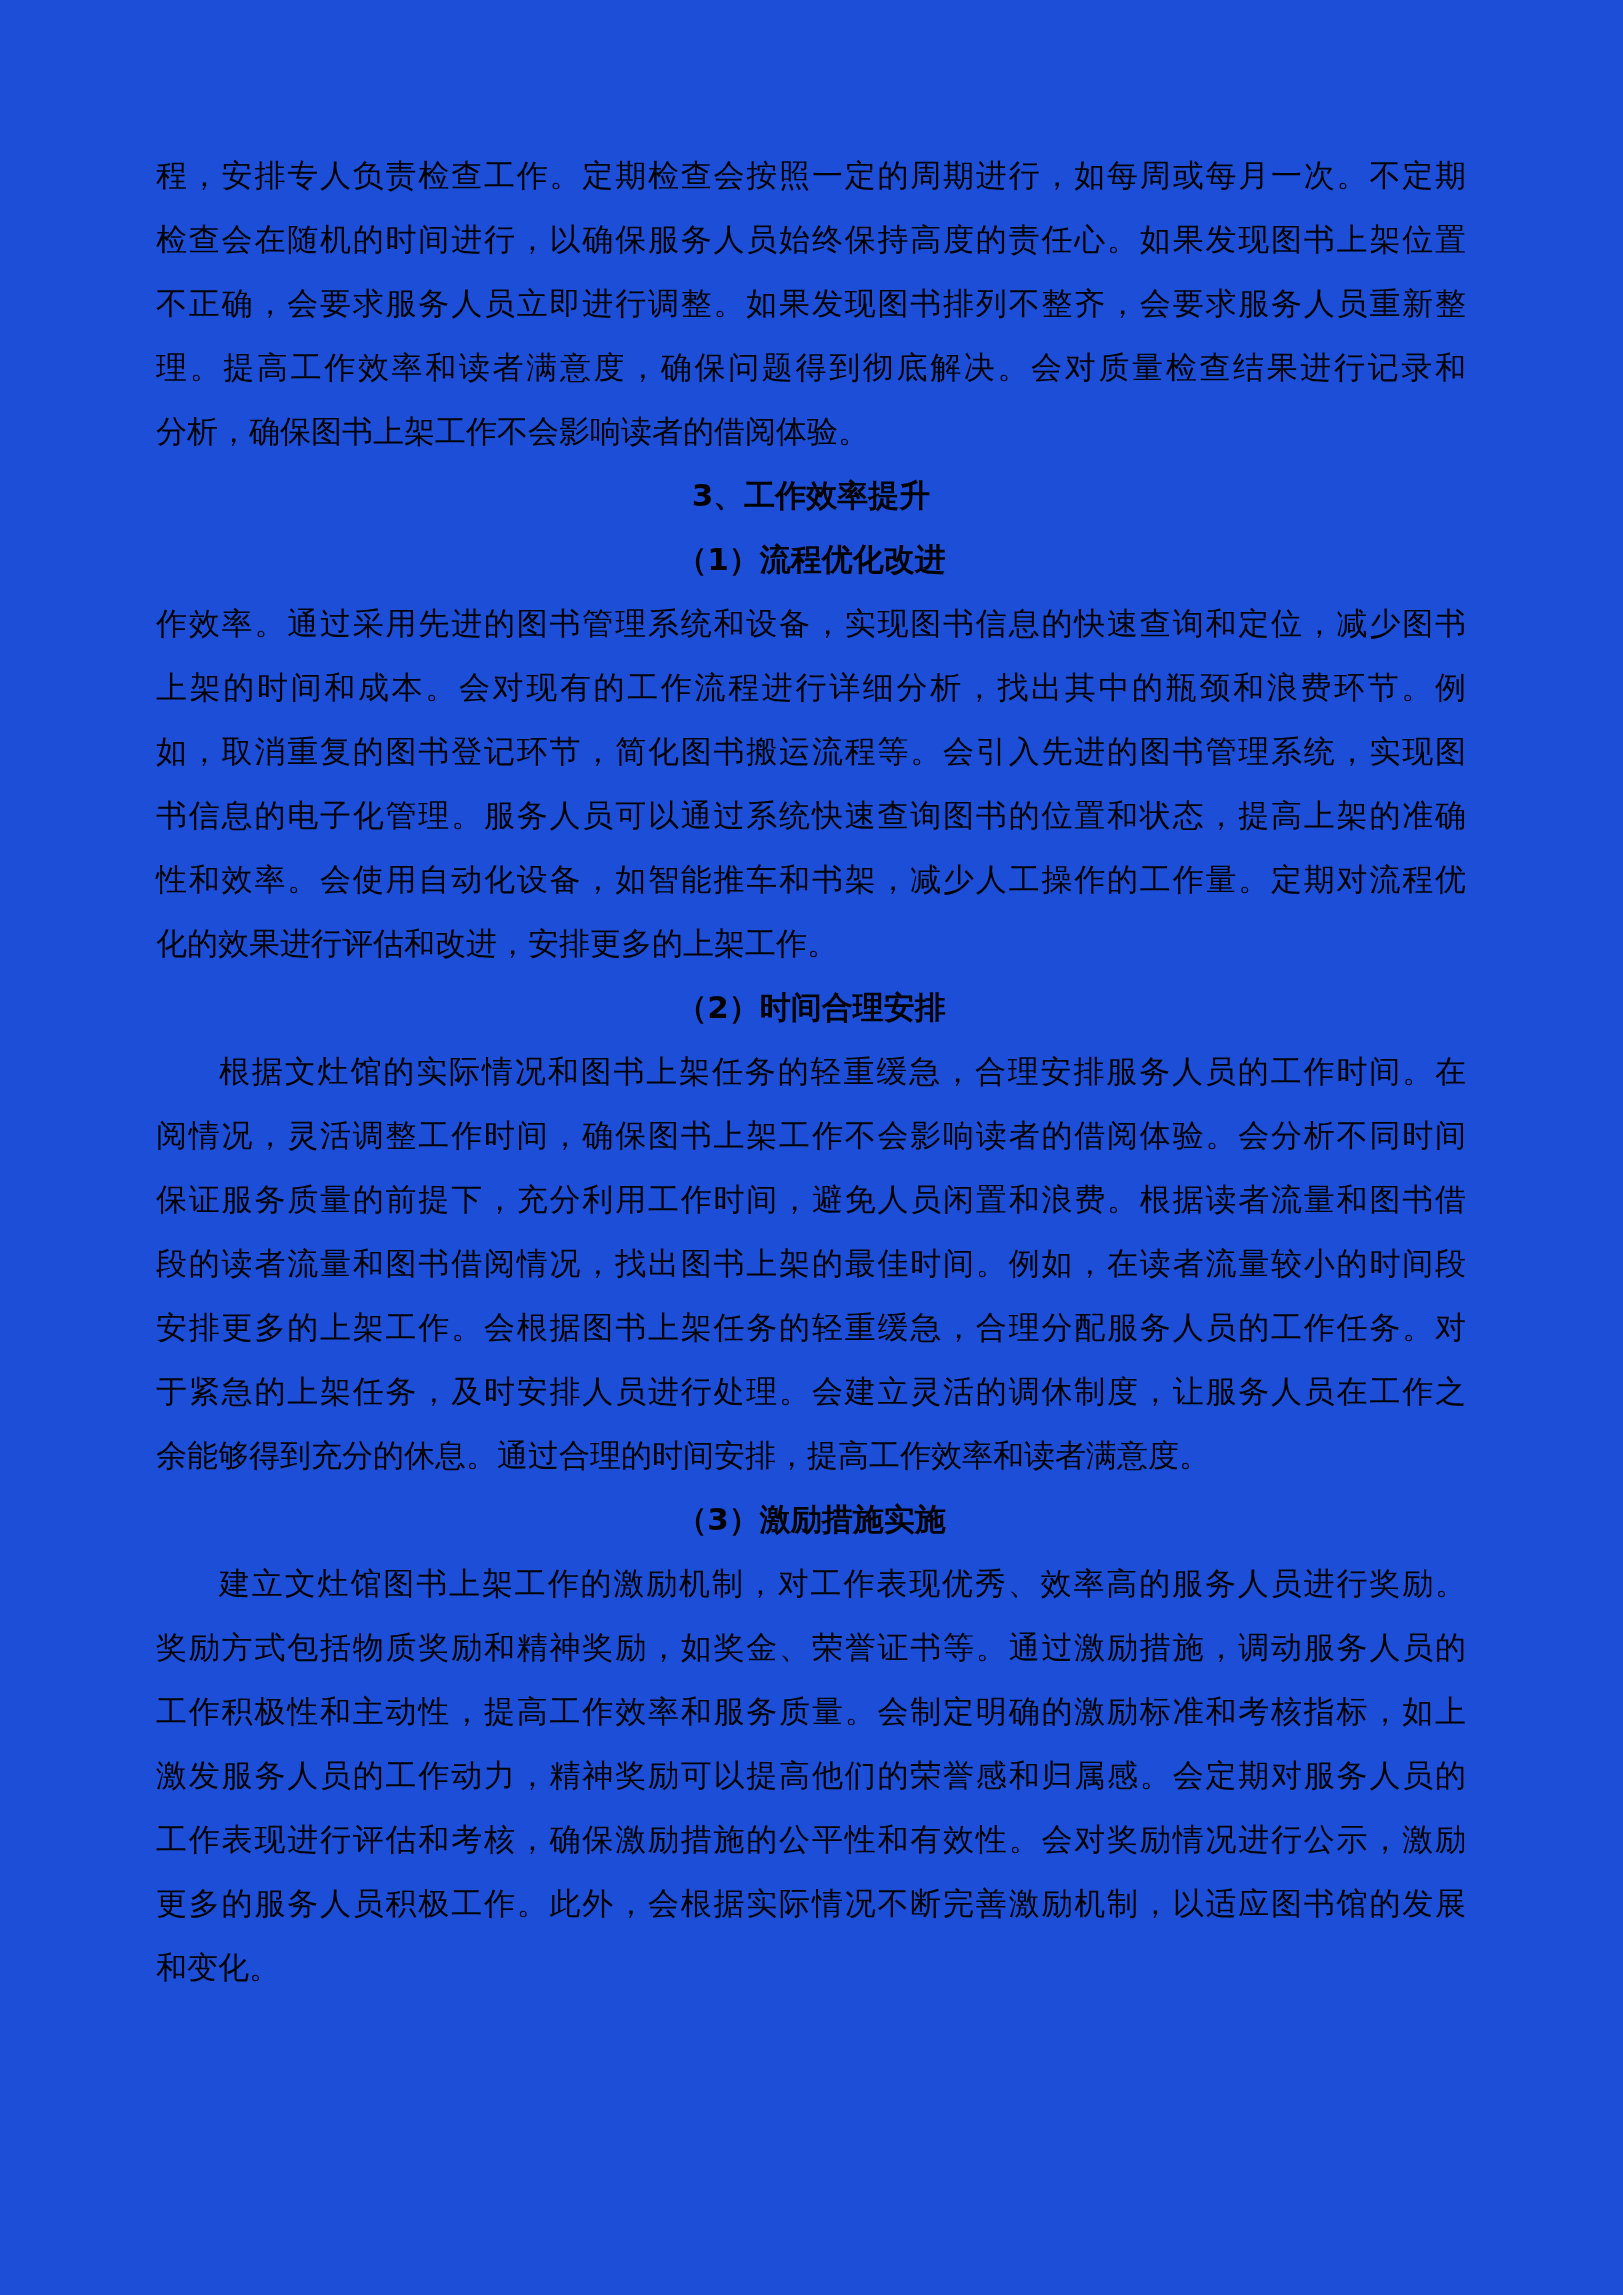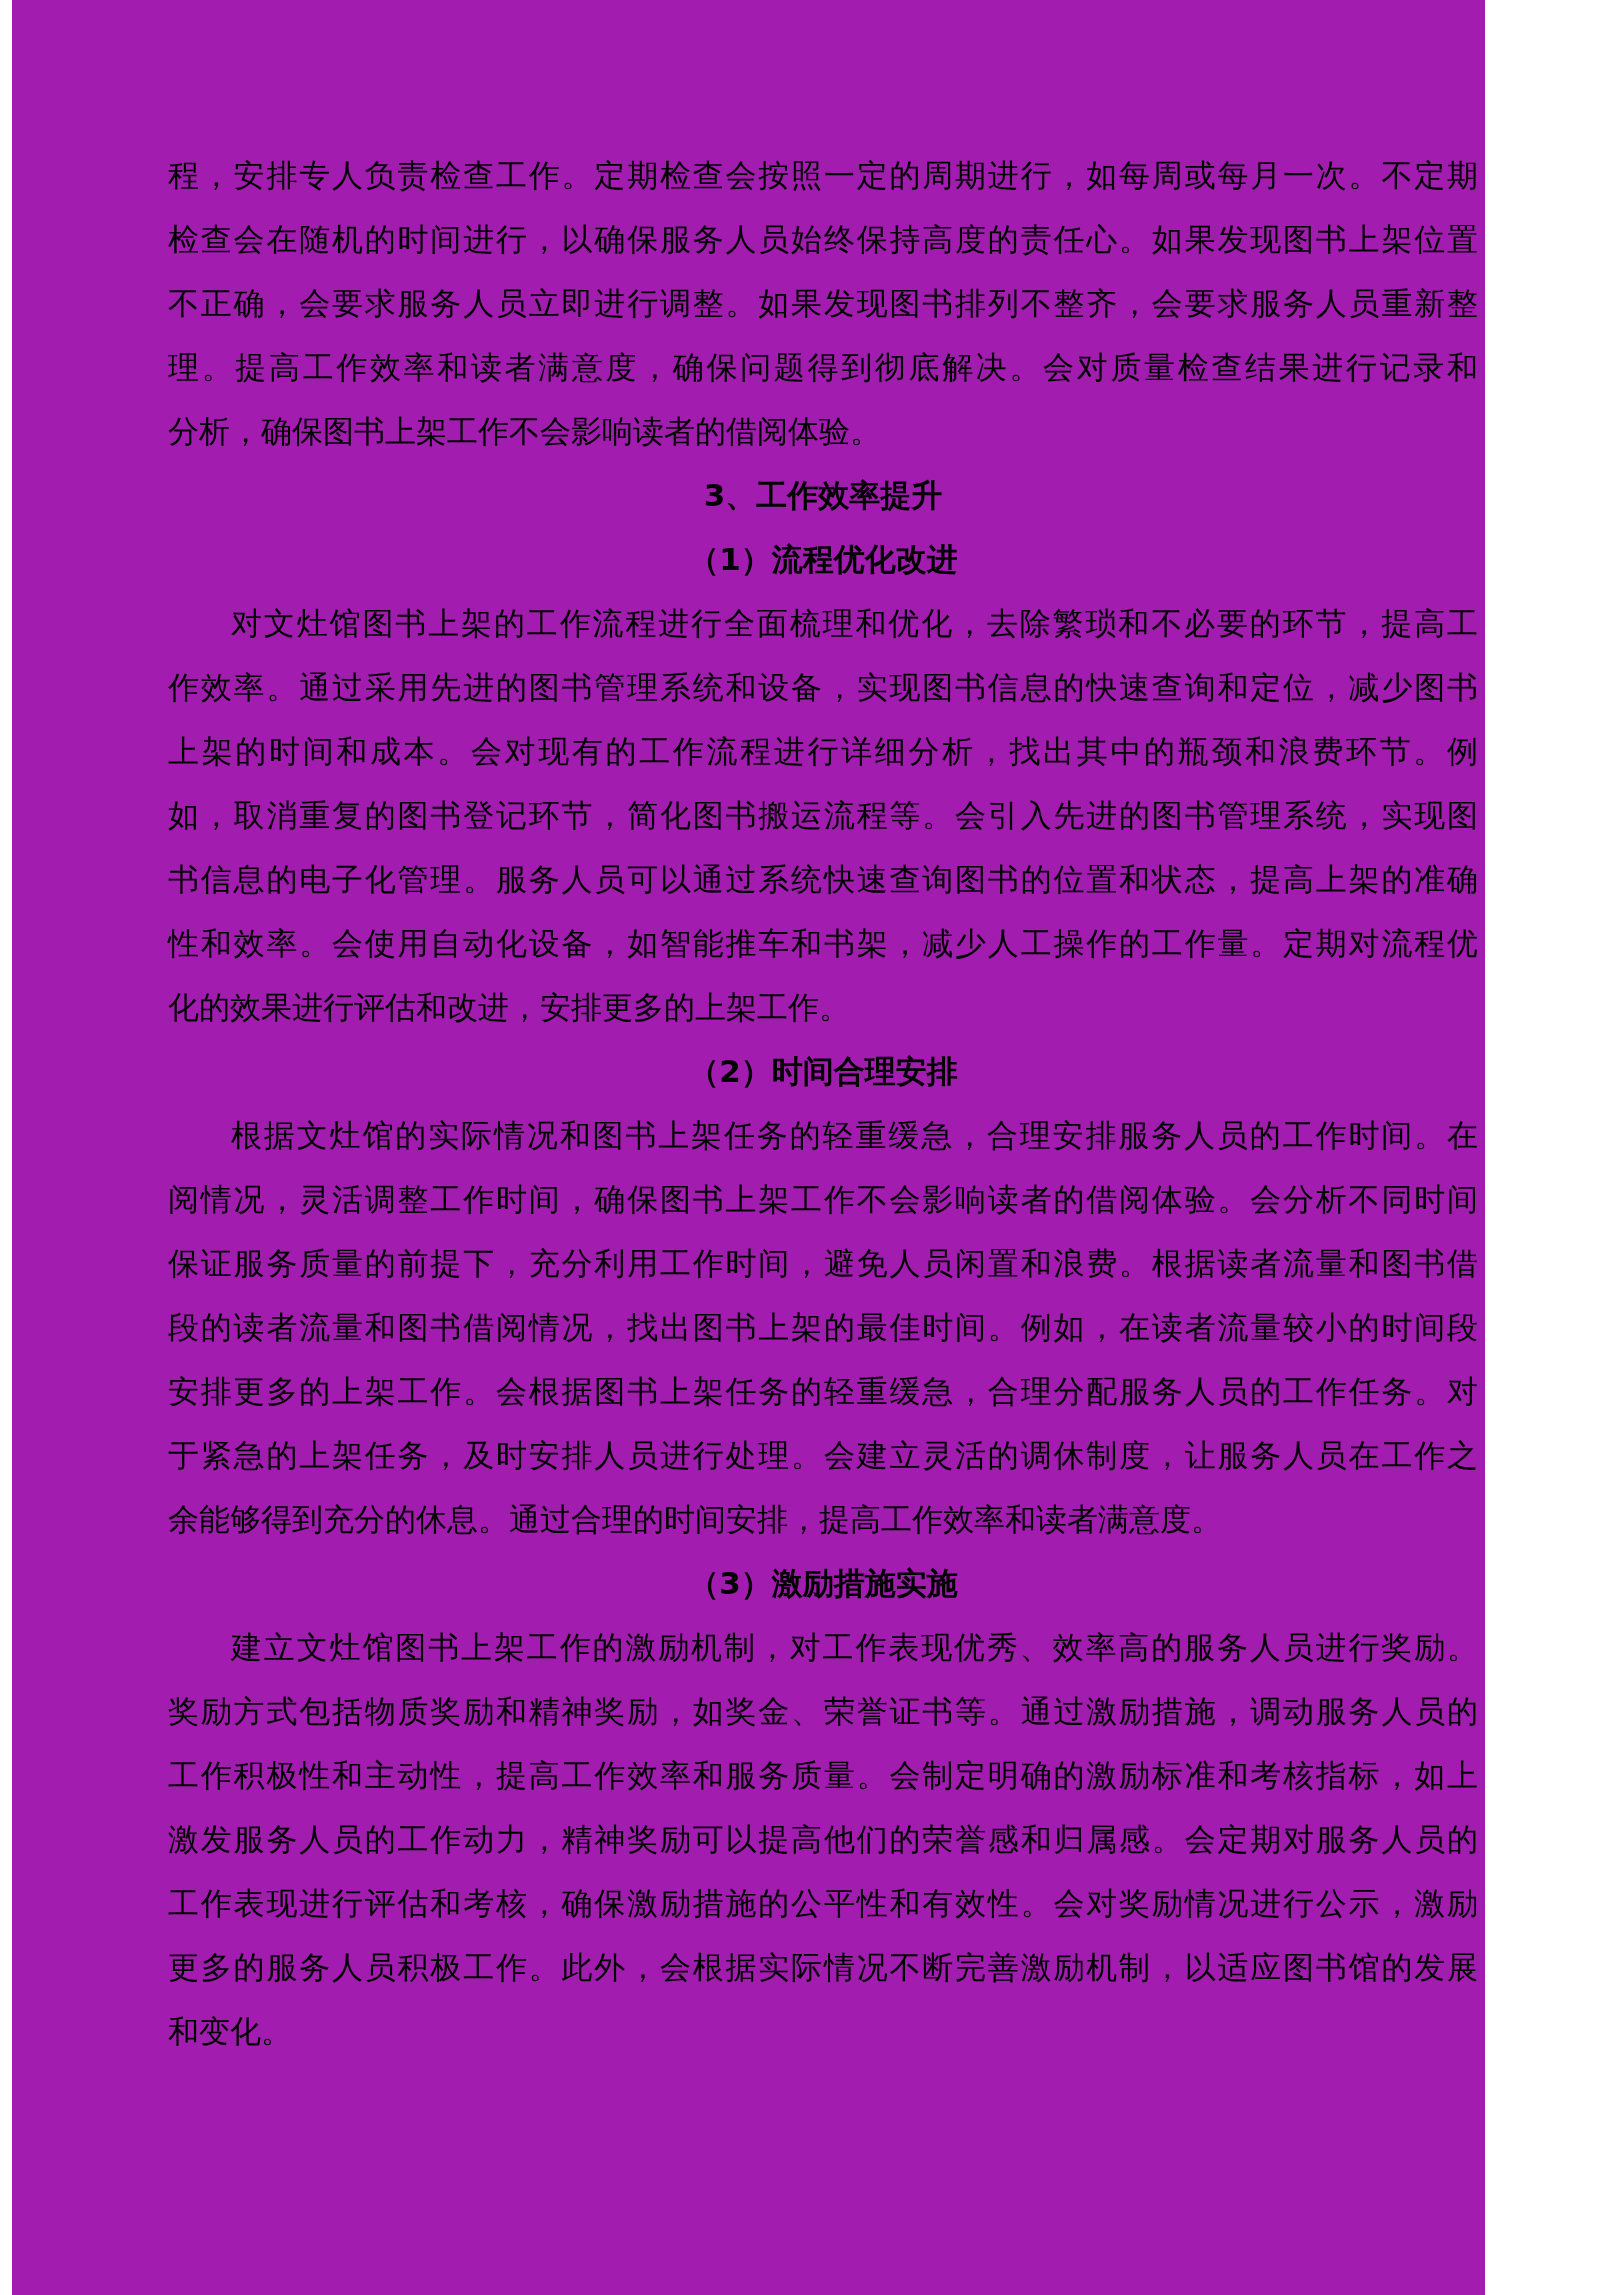--- a/index.html
+++ b/index.html
@@ -1,17 +1,17 @@
 <!DOCTYPE html>
 <html style="font-size:10.5px"><head>
 <meta charset="utf-8">
 <style>
   html, body { margin: 0; padding: 0; background: #ffffff; }
   body { width: 1623px; height: 2295px; position: relative; overflow: hidden; }
-  .page { position: absolute; left: 12px; top: 0; width: 1473px; height: 2295px; background: #a21caf; }
+  .page { position: absolute; left: 0; top: 0; width: 1623px; height: 2295px; background: #1d4ed8; }
   .content { position: absolute; left: 156px; top: 143px; width: 1310px; }
   .line {
     height: 64px; line-height: 64px;
     font-family: "DejaVu Serif", "Liberation Serif", serif;
     font-size: 31px; color: #000000; white-space: nowrap;
     overflow: visible;
   }
   .line.full { text-align: justify; text-align-last: justify; }
   .line.indent { padding-left: 63px; }
   .line.heading { font-family: "DejaVu Sans", "Liberation Sans", sans-serif; font-weight: bold; text-align: center; }
@@ -25,21 +25,20 @@
 
     <div class="line full">程，安排专人负责检查工作。定期检查会按照一定的周期进行，如每周或每月一次。不定期</div>
     <div class="line full">检查会在随机的时间进行，以确保服务人员始终保持高度的责任心。如果发现图书上架位置</div>
     <div class="line full">不正确，会要求服务人员立即进行调整。如果发现图书排列不整齐，会要求服务人员重新整</div>
     <div class="line full">理。提高工作效率和读者满意度，确保问题得到彻底解决。会对质量检查结果进行记录和</div>
     <div class="line">分析，确保图书上架工作不会影响读者的借阅体验。</div>
 
     <div class="line heading">3、工作效率提升</div>
 
     <div class="line heading sub">（1）流程优化改进</div>
-    <div class="line full indent">对文灶馆图书上架的工作流程进行全面梳理和优化，去除繁琐和不必要的环节，提高工</div>
     <div class="line full">作效率。通过采用先进的图书管理系统和设备，实现图书信息的快速查询和定位，减少图书</div>
     <div class="line full">上架的时间和成本。会对现有的工作流程进行详细分析，找出其中的瓶颈和浪费环节。例</div>
     <div class="line full">如，取消重复的图书登记环节，简化图书搬运流程等。会引入先进的图书管理系统，实现图</div>
     <div class="line full">书信息的电子化管理。服务人员可以通过系统快速查询图书的位置和状态，提高上架的准确</div>
     <div class="line full">性和效率。会使用自动化设备，如智能推车和书架，减少人工操作的工作量。定期对流程优</div>
     <div class="line">化的效果进行评估和改进，安排更多的上架工作。</div>
 
     <div class="line heading sub">（2）时间合理安排</div>
     <div class="line full indent">根据文灶馆的实际情况和图书上架任务的轻重缓急，合理安排服务人员的工作时间。在</div>
     <div class="line full">阅情况，灵活调整工作时间，确保图书上架工作不会影响读者的借阅体验。会分析不同时间</div>

